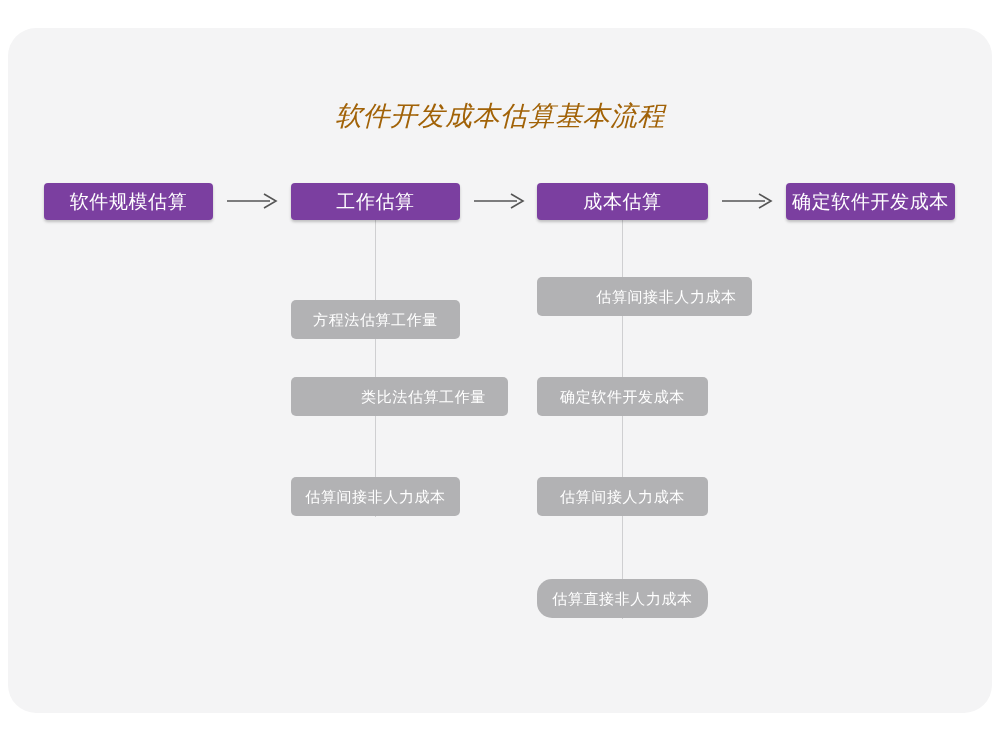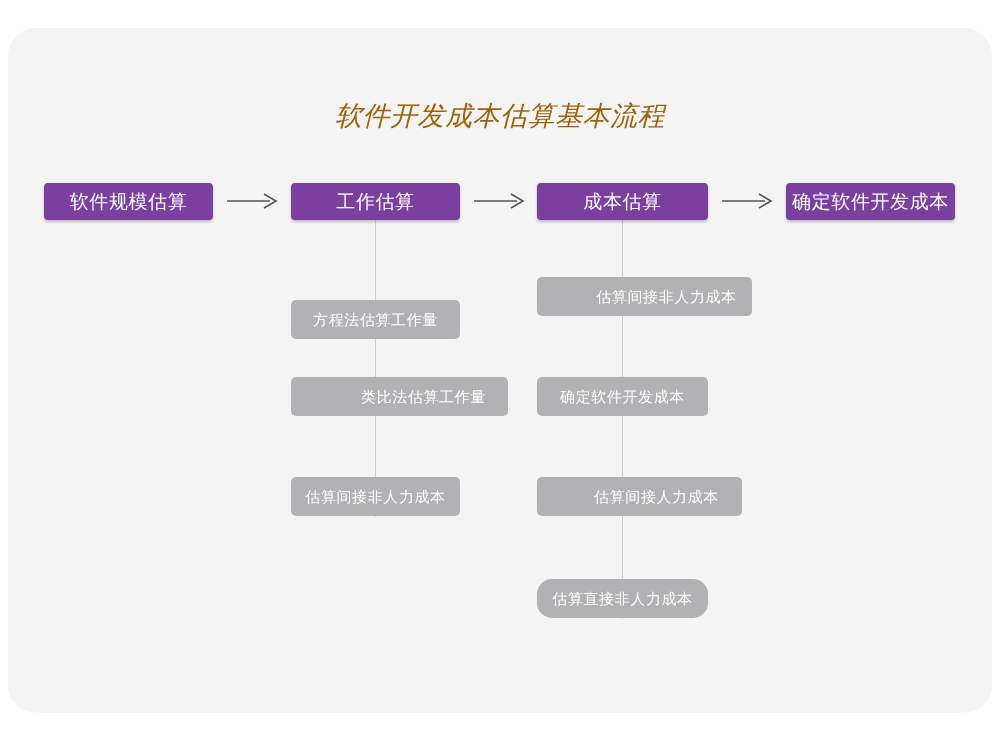--- a/index.html
+++ b/index.html
@@ -135,16 +135,16 @@
   <div class="node-sub" style="left:291px; top:277px; width:169px;margin-top:23px;">方程法估算工作量</div>
 
   <div class="node-sub" style="left:291px; top:377px; width:169px;padding-left:48px;">类比法估算工作量</div>
 
   <div class="node-sub" style="left:291px; top:477px; width:169px;">估算间接非人力成本</div>
 
   <div class="node-sub" style="left:537px; top:277px; width:171px;padding-left:44px;">估算间接非人力成本</div>
 
   <div class="node-sub" style="left:537px; top:377px; width:171px;">确定软件开发成本</div>
 
-  <div class="node-sub" style="left:537px; top:477px; width:171px;padding-left:34px;">估算间接人力成本</div>
+  <div class="node-sub" style="left:537px; top:477px; width:171px;">估算间接人力成本</div>
 
   <div class="node-sub" style="left:537px; top:579px; width:171px;border-radius:15px;">估算直接非人力成本</div>
 </div>
 
 </body></html>

